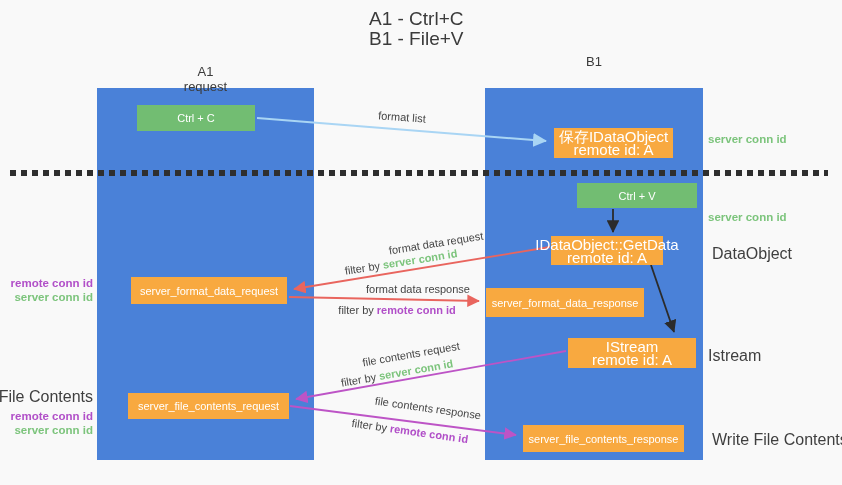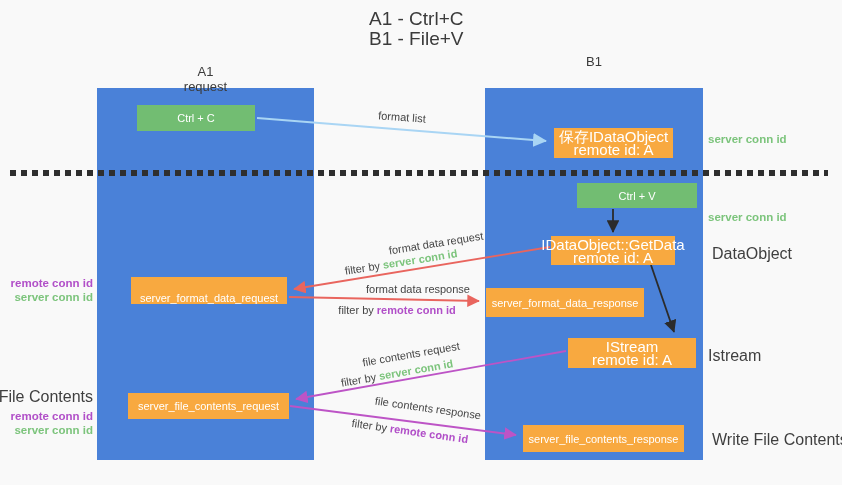--- a/index.html
+++ b/index.html
@@ -82,25 +82,25 @@
   <div class="box green" style="left:137px;top:105px;width:118px;height:26px;">
     <span>Ctrl + C</span>
   </div>
   <div class="box orange" style="left:554px;top:128px;width:119px;height:30px;">
     <span class="l2">保存IDataObject</span>
     <span class="l2">remote id: A</span>
   </div>
   <div class="box green" style="left:553px;top:183px;width:120px;height:25px;margin-left:24px;">
     <span>Ctrl + V</span>
   </div>
-  <div class="box orange" style="left:551px;top:236px;width:124px;height:29px;">
+  <div class="box orange" style="left:551px;top:236px;width:112px;height:29px;">
     <span class="l2">IDataObject::GetData</span>
     <span class="l2">remote id: A</span>
   </div>
-  <div class="box orange" style="left:131px;top:277px;width:156px;height:27px;justify-content:flex-end;">
+  <div class="box orange" style="left:131px;top:277px;width:156px;height:27px;">
     <span>server_format_data_request</span>
   </div>
   <div class="box orange" style="left:486px;top:288px;width:158px;height:29px;text-align:center;">
     <span>server_format_data_response</span>
   </div>
   <div class="box orange" style="left:568px;top:338px;width:128px;height:30px;">
     <span class="l2">IStream</span>
     <span class="l2">remote id: A</span>
   </div>
   <div class="box orange" style="left:128px;top:393px;width:161px;height:26px;">

